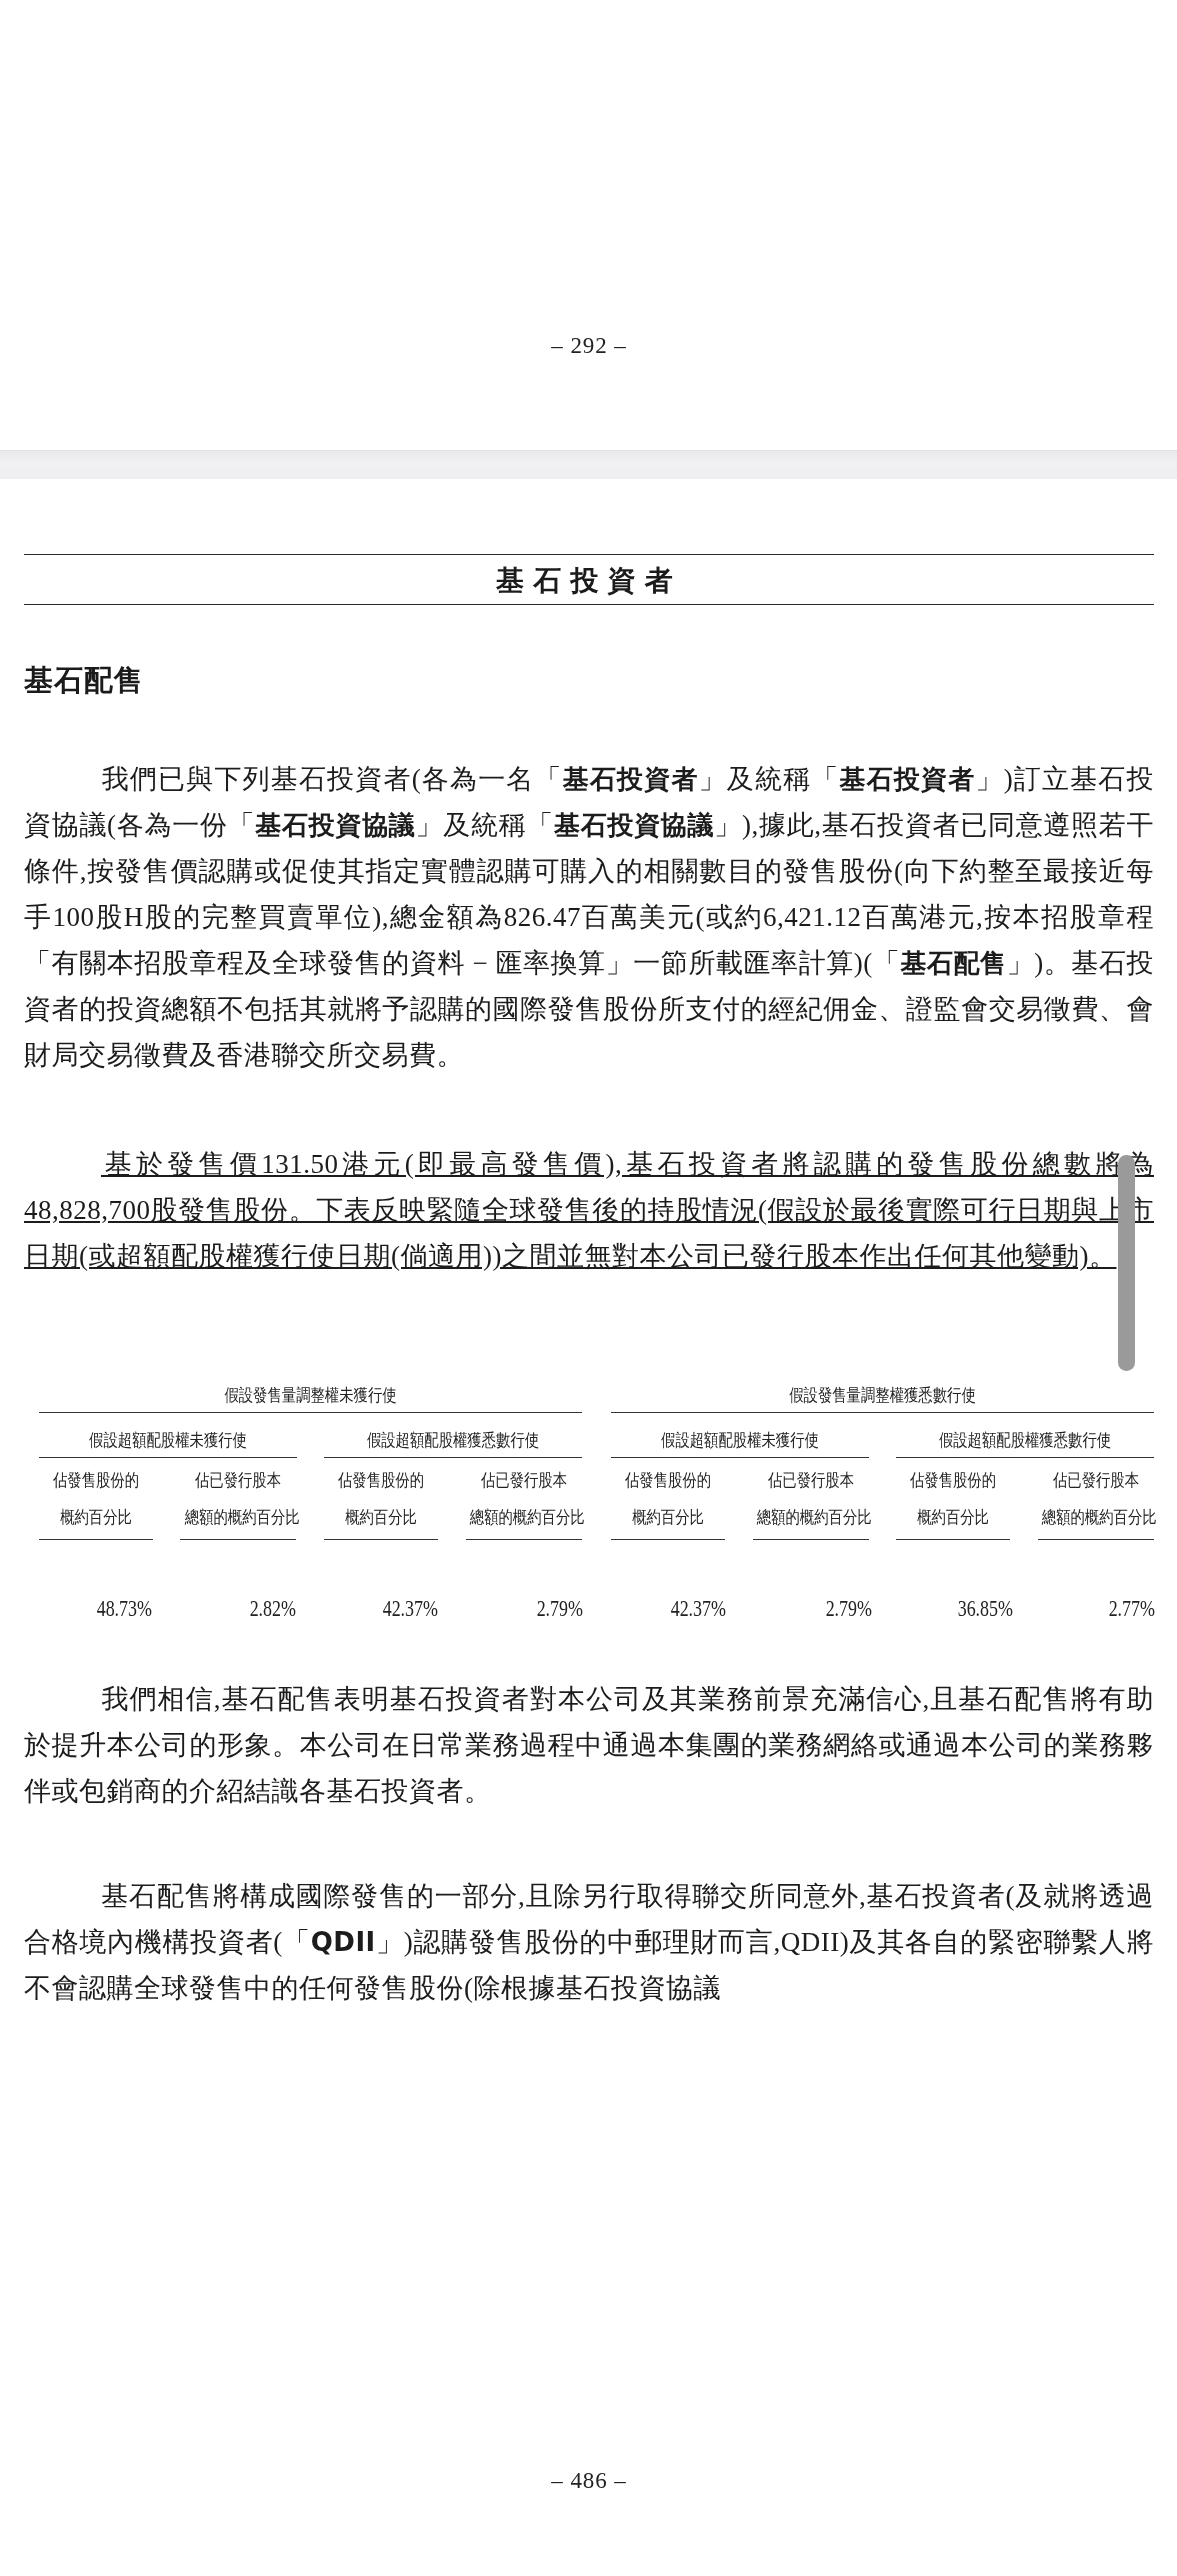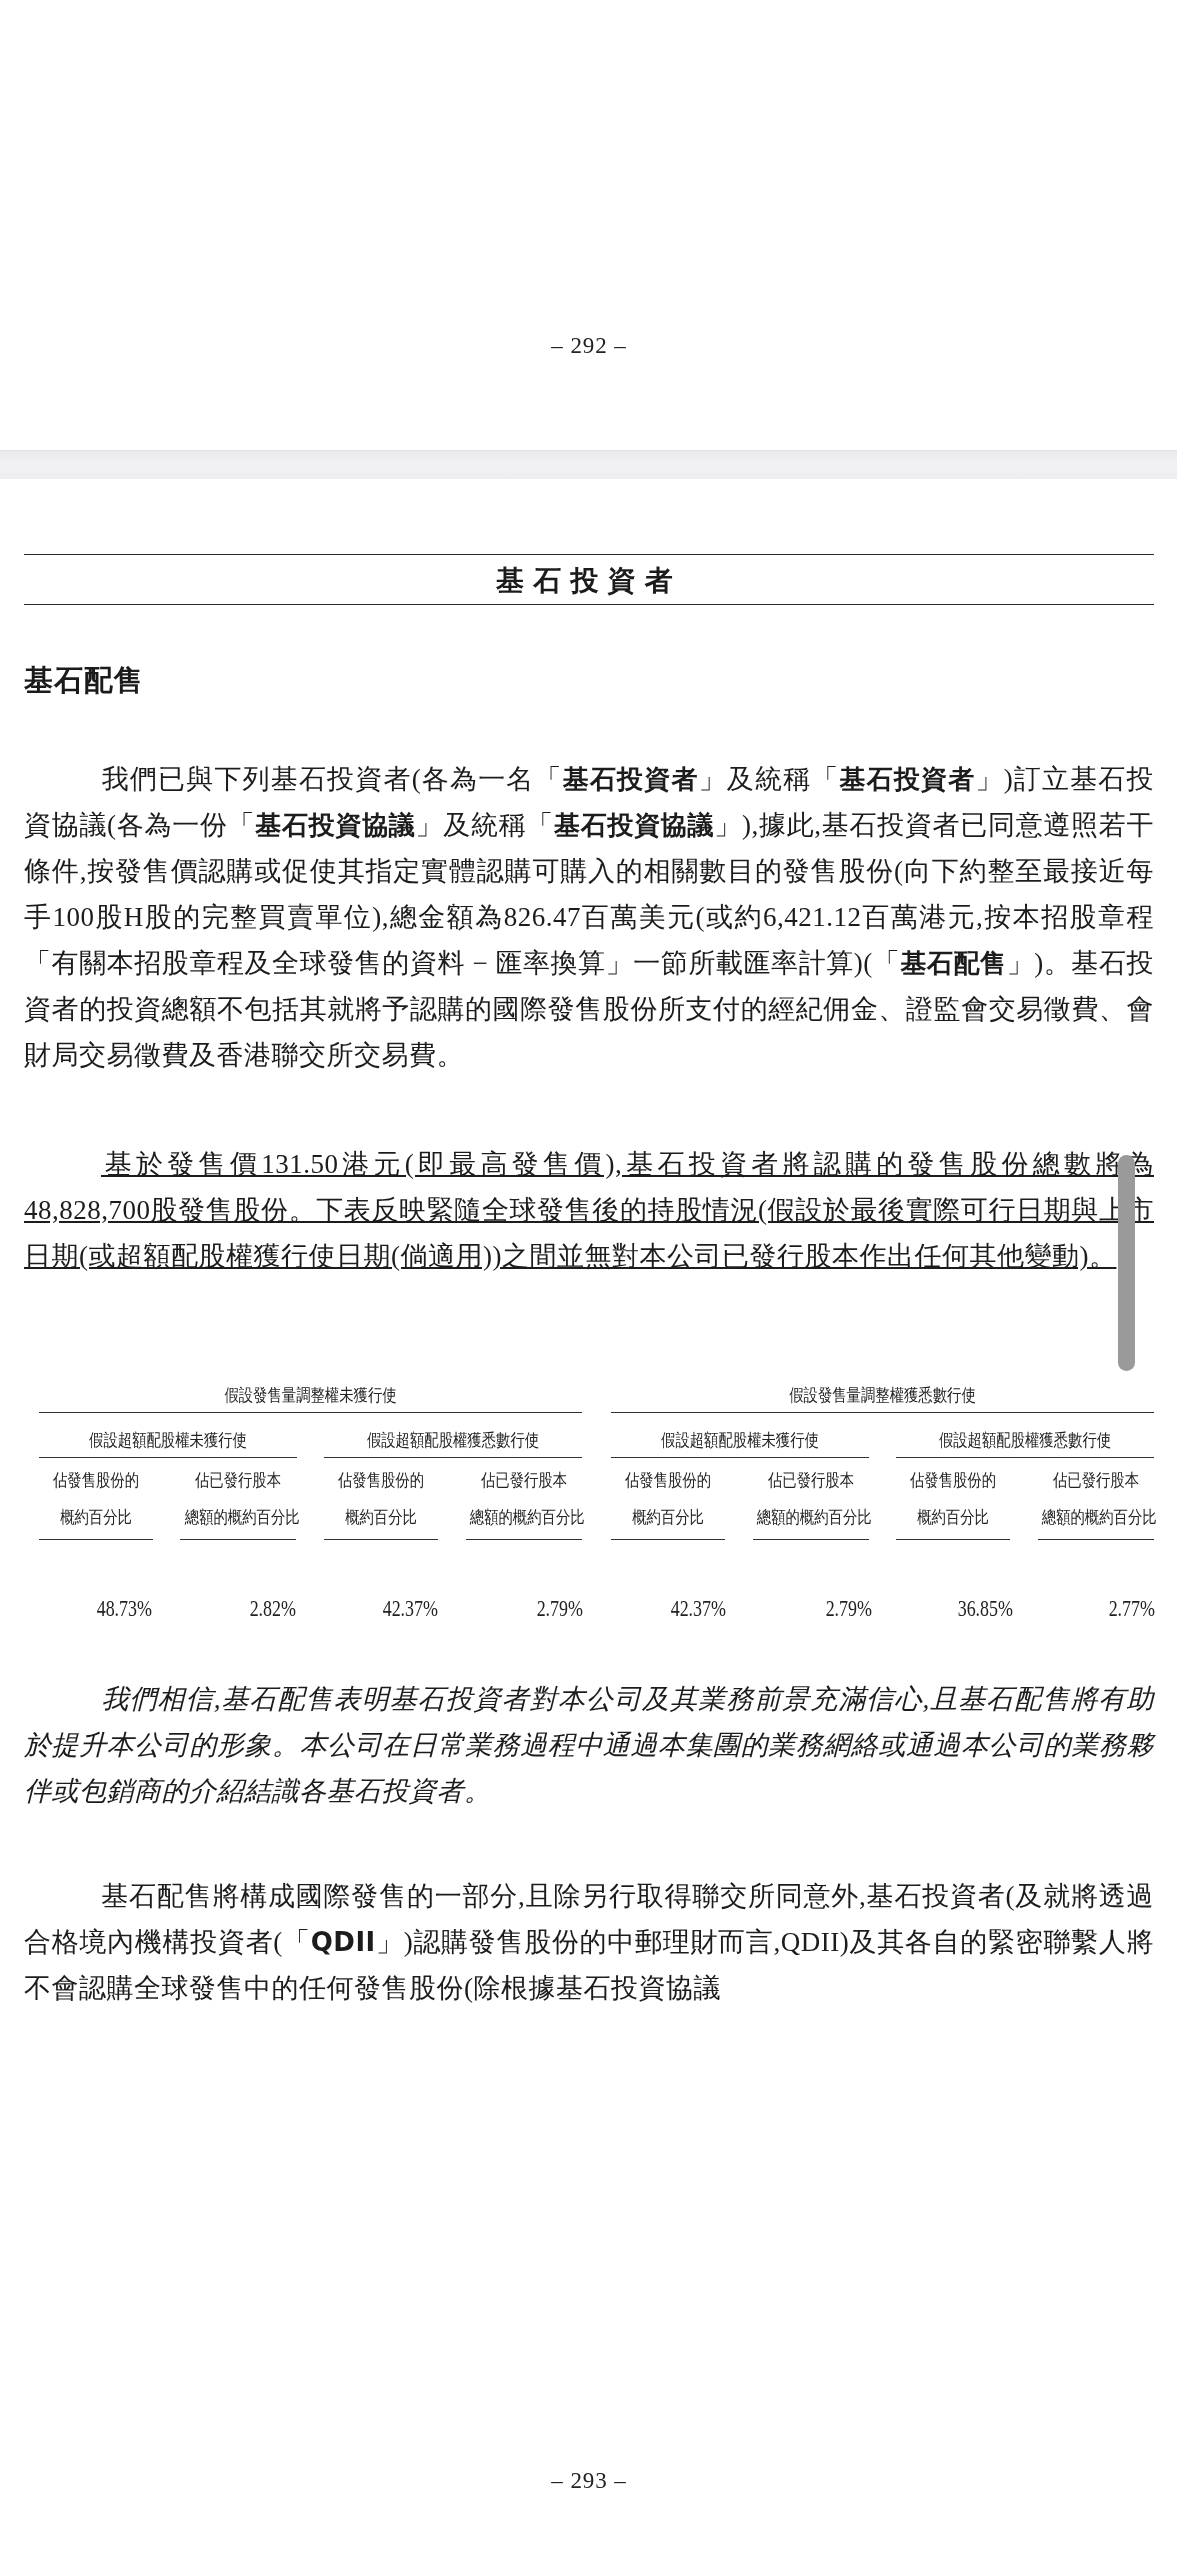--- a/index.html
+++ b/index.html
@@ -121,20 +121,20 @@
   <div class="val" style="left:42px;">48.73%</div>
   <div class="val" style="left:186px;">2.82%</div>
   <div class="val" style="left:328px;">42.37%</div>
   <div class="val" style="left:473px;">2.79%</div>
   <div class="val" style="left:616px;">42.37%</div>
   <div class="val" style="left:762px;">2.79%</div>
   <div class="val" style="left:903px;">36.85%</div>
   <div class="val" style="left:1045px;">2.77%</div>
 </div>
 
-<div class="para" style="top:1676px;font-style:italic;"><span class="indent"></span><span>我們相信,基石配售表明基石投資者對本公司及其業務前景充滿信心,且基石配售將有助於提升本公司的形象。本公司在日常業務過程中通過本集團的業務網絡或通過本公司的業務夥伴或包銷商的介紹結識各基石投資者。</span></div>
+<div class="para" style="top:1676px;"><span class="indent"></span><span>我們相信,基石配售表明基石投資者對本公司及其業務前景充滿信心,且基石配售將有助於提升本公司的形象。本公司在日常業務過程中通過本集團的業務網絡或通過本公司的業務夥伴或包銷商的介紹結識各基石投資者。</span></div>
 
 <div class="para" style="top:1873px;"><span class="indent"></span><span>基石配售將構成國際發售的一部分,且除另行取得聯交所同意外,基石投資者(及就將透過合格境內機構投資者(「</span><b>QDII</b><span>」)認購發售股份的中郵理財而言,QDII)及其各自的緊密聯繫人將不會認購全球發售中的任何發售股份(除根據基石投資協議</span></div>
 
-<div class="page-num" style="top:2468px;">– 293 –</div>
+<div class="page-num" style="top:2468px;">– 486 –</div>
 
 <div class="scroll-thumb"></div>
 
 
 </body></html>

